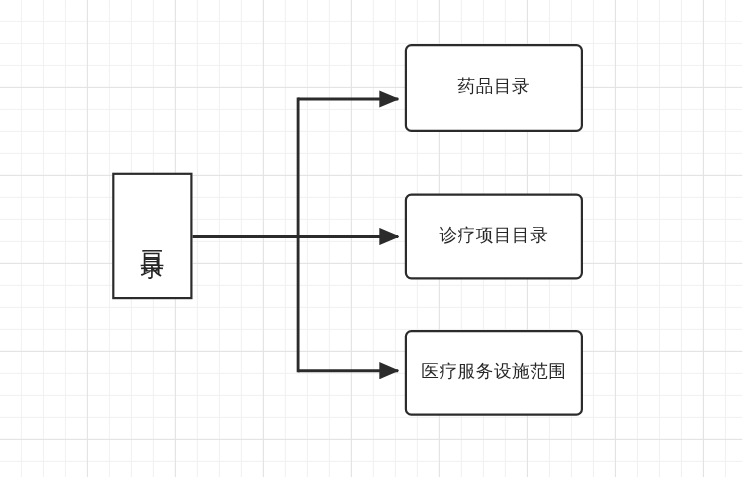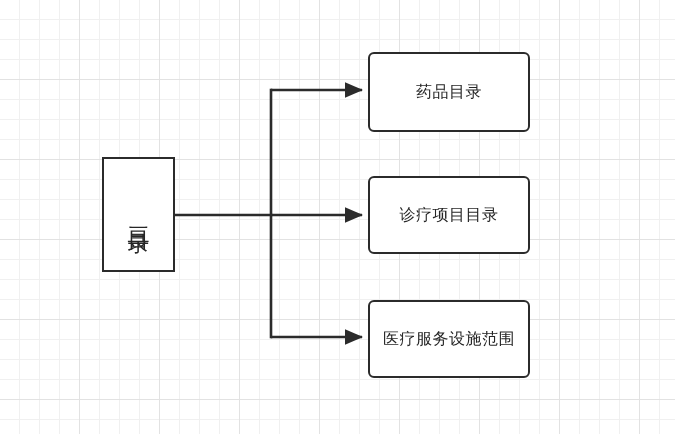--- a/index.html
+++ b/index.html
@@ -76,21 +76,21 @@
     font-size: 22px;
     line-height: 1.28;
     writing-mode: vertical-rl;
     text-orientation: upright;
     letter-spacing: 3px;
     white-space: nowrap;
   }
 
   #node-drug {
     left: 368px;
-    top: 52px;
+    top: 40px;
     width: 162px;
     height: 80px;
   }
 
   #node-treatment {
     left: 368px;
     top: 176px;
     width: 162px;
     height: 78px;
   }

